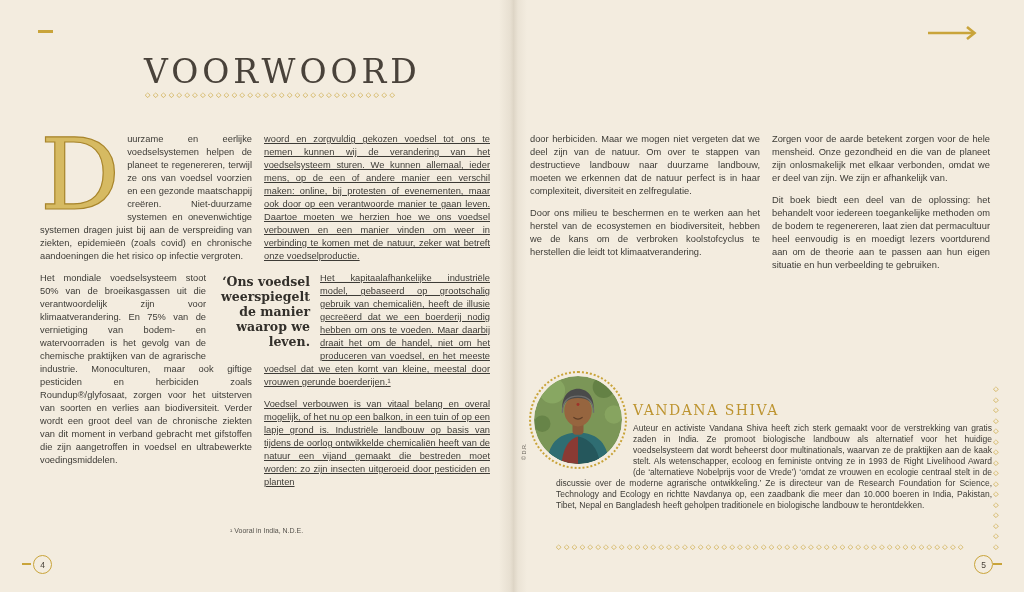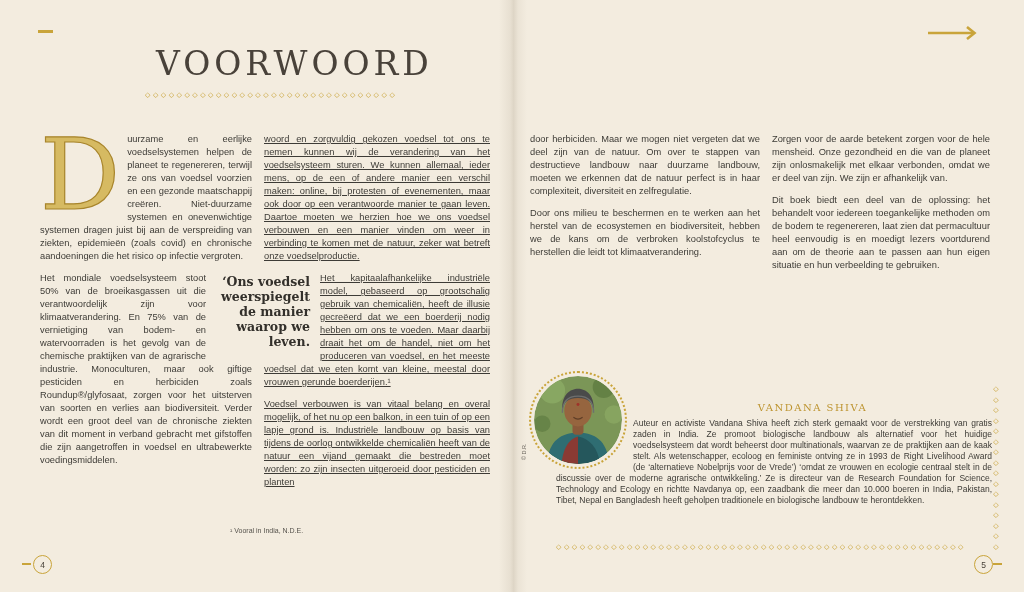--- a/index.html
+++ b/index.html
@@ -2,22 +2,22 @@
 <html lang="nl"><head>
 <meta charset="utf-8">
 <style>
   html,body{margin:0;padding:0;background:#9a938a;}
   .spread{position:relative;width:1024px;height:592px;background:#f3ecdf;overflow:hidden;
           font-family:"Liberation Sans",sans-serif;color:#3d3b36;}
   .gutter{position:absolute;left:499px;top:0;width:28px;height:592px;pointer-events:none;
           background:linear-gradient(90deg,rgba(80,60,30,0) 0%,rgba(80,60,30,0.07) 40%,rgba(80,60,30,0.13) 52%,rgba(80,60,30,0.05) 68%,rgba(80,60,30,0) 100%);}
   .topdash{position:absolute;left:38px;top:30px;width:15px;height:3px;background:#c9a43a;}
   .arrow{position:absolute;left:928px;top:26px;}
-  .title{position:absolute;left:144px;top:44px;font-family:"DejaVu Serif",serif;font-size:33px;
-         letter-spacing:4px;color:#49423a;margin-left:12px;}
+  .title{position:absolute;left:144px;top:52px;font-family:"DejaVu Serif",serif;font-size:33px;
+         letter-spacing:4px;color:#49423a;}
   .chain{color:#c9a43a;font-size:7px;letter-spacing:2.5px;white-space:nowrap;overflow:hidden;}
   #title-chain{position:absolute;left:145px;top:91px;width:258px;}
   #h-chain{position:absolute;left:556px;top:543px;width:450px;}
   #v-chain{position:absolute;left:992px;top:385px;height:168px;writing-mode:vertical-rl;}
   .col{position:absolute;top:133px;font-size:9.3px;line-height:13px;text-align:justify;}
   .col p{margin:0 0 9px;}
   #col1{left:40px;width:212px;}
   #col2{left:264px;width:226px;text-decoration:underline;}
   #col3{left:530px;width:230px;}
   #col4{left:772px;width:218px;}
@@ -27,21 +27,21 @@
          font-weight:bold;font-size:12.5px;line-height:15px;text-align:right;color:#33302b;}
   .spacer-r{float:right;width:46px;height:82px;}
   .footnote{position:absolute;left:230px;top:527px;font-size:7px;color:#55524c;}
   .photo-ring{position:absolute;left:529px;top:371px;width:88px;height:88px;padding:3px;
               border:2px dotted #c9a43a;border-radius:50%;box-sizing:content-box;}
   .photo{width:88px;height:88px;border-radius:50%;overflow:hidden;display:block;}
   .credit{position:absolute;left:521px;top:460px;font-size:5.5px;color:#6b675f;
           transform:rotate(-90deg);transform-origin:left top;white-space:nowrap;}
   .bio{position:absolute;left:556px;top:400px;width:436px;}
   .bio-spacer{float:left;width:77px;height:68px;}
-  .bio-name{font-family:"DejaVu Serif",serif;font-size:10px;letter-spacing:1.5px;color:#bd9430;margin:2px 0 5px;text-align:center;}
+  .bio-name{font-family:"DejaVu Serif",serif;font-size:14px;letter-spacing:1.5px;color:#bd9430;margin:2px 0 5px;}
   .bio-text{font-size:8.5px;line-height:11px;text-align:justify;}
   .pagenum{position:absolute;top:555px;width:17px;height:17px;border:1px solid #c9a43a;border-radius:50%;
            display:flex;align-items:center;justify-content:center;font-size:8.5px;color:#49423a;background:#f3ecdf;}
   #pn-left{left:33px;}
   #pn-right{left:974px;}
   .pagedash{position:absolute;top:563px;width:9px;height:1.5px;background:#c9a43a;}
   #pd-left{left:22px;}
   #pd-right{left:993px;}
 </style>
 </head>

